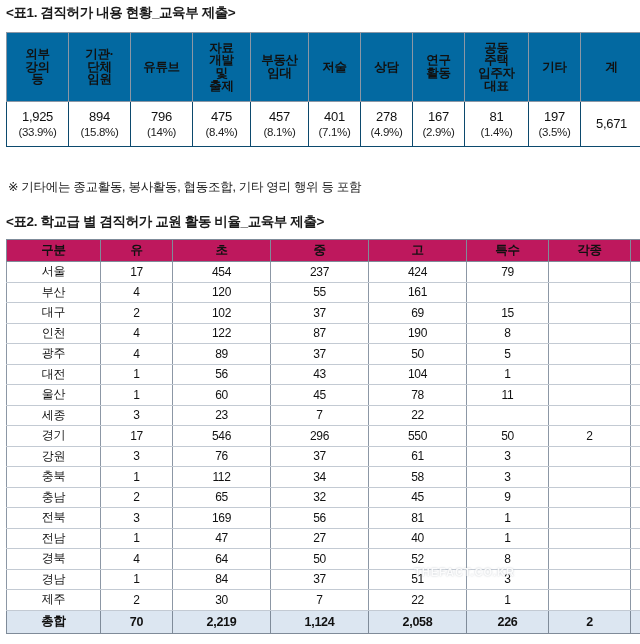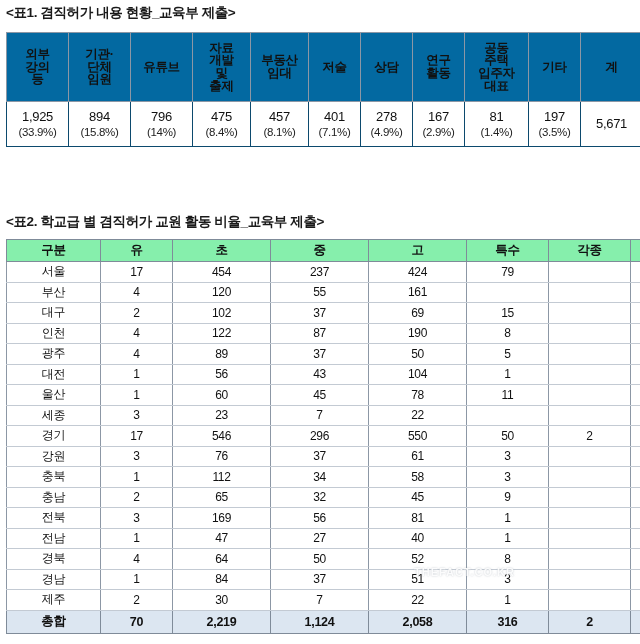--- a/index.html
+++ b/index.html
@@ -70,21 +70,21 @@
   #table-permission-categories td .cnt{display:block;font-size:13px;}
   #table-permission-categories td .pct{display:block;font-size:11.5px;color:#222;}
   #table-permission-categories td.total-cell .cnt{font-size:13px;}
 
   
   #table-school-level{
     position:absolute;left:6px;top:239px;
     width:624px;
   }
   #table-school-level th{
-    background:#86efac;
+    background:#be185d;
     font-weight:700;
     height:21px;
     font-size:12.5px;
     border:1px solid #7f8b99;
   }
   #table-school-level td{
     height:19.5px;
     font-size:12px;
     border-left:1px solid #8c97a5;
     border-right:1px solid #8c97a5;
@@ -236,20 +236,21 @@
             <span class="cnt">197</span>
             <span class="pct">(3.5%)</span>
           </td>
           <td class="total-cell">
             <span class="cnt">5,671</span>
           </td>
         </tr>
       </tbody>
   </table>
 
+  <div class="note">※ 기타에는 종교활동, 봉사활동, 협동조합, 기타 영리 행위 등 포함</div>
 
   <div class="caption" id="caption-table2">&lt;표2. 학교급 별 겸직허가 교원 활동 비율_교육부 제출&gt;</div>
 
   <table id="table-school-level">
     <colgroup id="t2-cols">
         <col style="width: 94px;">
         <col style="width: 72px;">
         <col style="width: 98px;">
         <col style="width: 98px;">
         <col style="width: 98px;">
@@ -439,21 +440,21 @@
           <td>1</td>
           <td></td>
           <td>62</td>
         </tr>
         <tr class="total-row">
           <td>총합</td>
           <td>70</td>
           <td>2,219</td>
           <td>1,124</td>
           <td>2,058</td>
-          <td>316</td>
+          <td>226</td>
           <td>2</td>
           <td>5,671</td>
         </tr>
       </tbody>
   </table>
 
   <div class="watermark" id="watermark-sub">THEFACT.CO.KR</div>
 
 </div>
 

